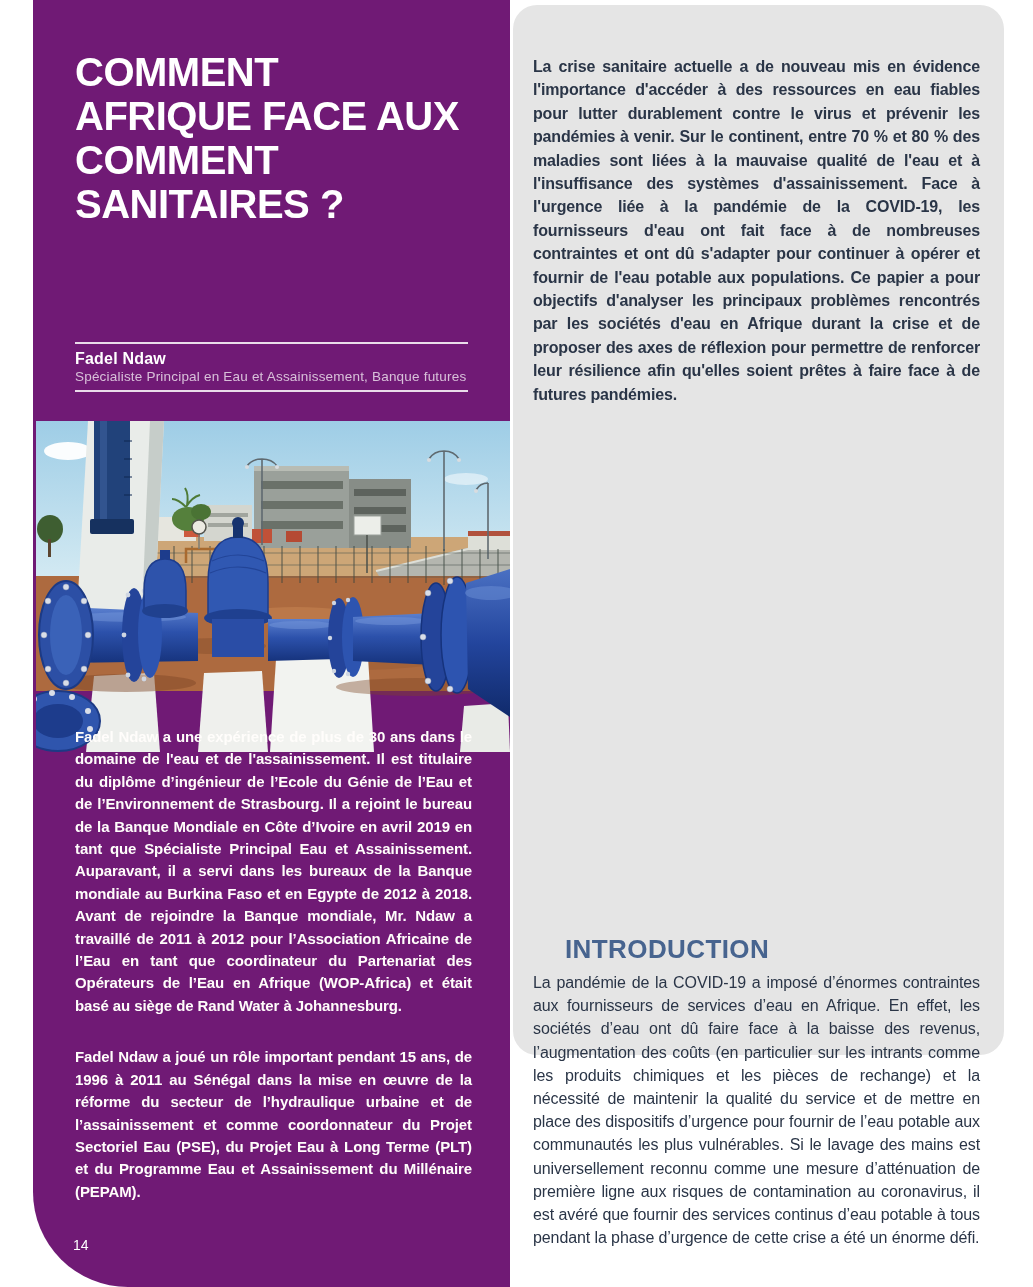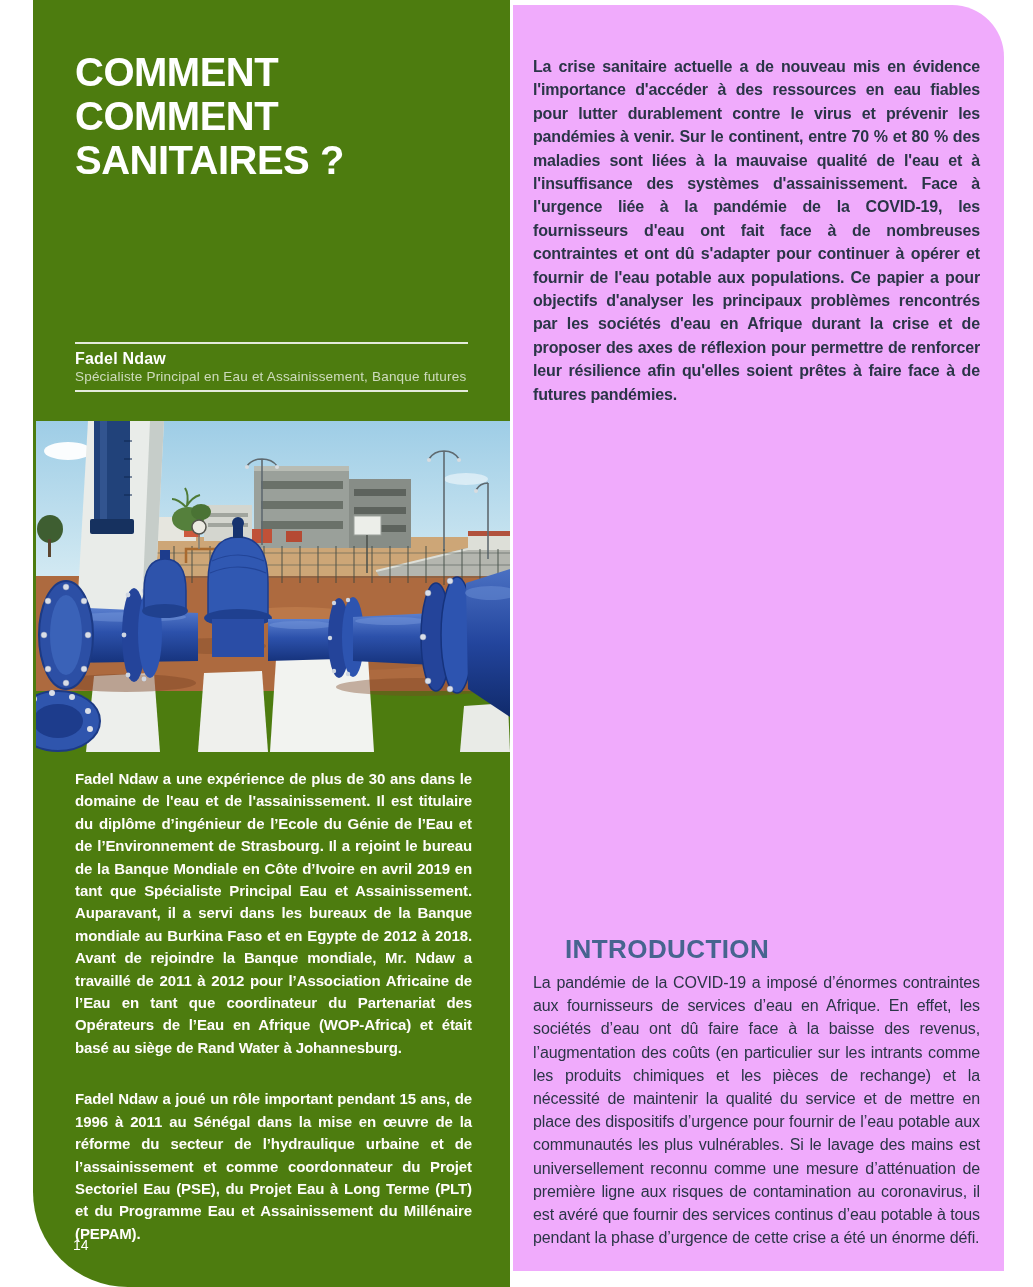--- a/index.html
+++ b/index.html
@@ -6,54 +6,54 @@
   body{
     width:1033px;height:1287px;position:relative;background:#ffffff;
     font-family:"Liberation Sans", sans-serif;
     -webkit-font-smoothing:antialiased;
   }
   .page{position:absolute;inset:0;background:#ffffff;overflow:hidden;}
 
   
   .orange-panel{
     position:absolute;left:33px;top:0;width:477px;height:1287px;
-    background:#4d7c0f;border-bottom-left-radius:95px;
+    background:#701a75;border-bottom-left-radius:95px;
   }
   .article-title{
     position:absolute;left:42px;top:50px;width:432px;
     color:#ffffff;font-weight:bold;font-size:40px;line-height:44px;letter-spacing:-0.5px;
   }
   .rule{position:absolute;left:42px;width:393px;height:2px;background:rgba(255,255,255,.85);}
   .rule-top{top:342px;}
   .rule-bottom{top:390px;}
   .author-name{
     position:absolute;left:42px;top:350px;color:#ffffff;
     font-size:16px;font-weight:bold;letter-spacing:.2px;
   }
   .author-role{
     position:absolute;left:42px;top:369px;color:rgba(255,255,255,.72);
     font-size:13.5px;letter-spacing:.2px;
   }
   .photo-frame{position:absolute;left:3px;top:421px;width:474px;height:331px;overflow:hidden;}
   .photo-frame svg{display:block;}
   .bio{
-    position:absolute;left:42px;top:768px;width:397px;
+    position:absolute;left:42px;top:726px;width:397px;
     color:#fffdfb;font-size:15px;font-weight:bold;line-height:22.4px;
     text-align:justify;letter-spacing:-0.1px;
   }
   .bio p{margin:0;}
   .bio p + p{margin-top:29px;}
   .page-number{
     position:absolute;left:40px;top:1237px;color:#ffffff;font-size:14px;
   }
 
   
   .blue-panel{
-    position:absolute;left:513px;top:5px;width:491px;height:1266px;
-    background:#f0abfc;border-top-right-radius:52px;
+    position:absolute;left:513px;top:5px;width:491px;height:1050px;
+    background:#e5e5e5;border-top-right-radius:52px;border-radius:24px;
   }
   .abstract{
     position:absolute;left:20px;top:50px;width:447px;
     color:#2a3547;font-size:16px;font-weight:bold;line-height:23.4px;
     text-align:justify;letter-spacing:-0.15px;
   }
   .intro-heading{
     position:absolute;left:28px;top:929px;
     color:#47648f;font-size:26px;font-weight:bold;letter-spacing:.4px;margin-left:24px;
   }
@@ -71,20 +71,21 @@
   <div class="blue-panel">
     <div class="abstract">La crise sanitaire actuelle a de nouveau mis en évidence l'importance d'accéder à des ressources en eau fiables pour lutter durablement contre le virus et prévenir les pandémies à venir. Sur le continent, entre 70 % et 80 % des maladies sont liées à la mauvaise qualité de l'eau et à l'insuffisance des systèmes d'assainissement. Face à l'urgence liée à la pandémie de la COVID-19, les fournisseurs d'eau ont fait face à de nombreuses contraintes et ont dû s'adapter pour continuer à opérer et fournir de l'eau potable aux populations. Ce papier a pour objectifs d'analyser les principaux problèmes rencontrés par les sociétés d'eau en Afrique durant la crise et de proposer des axes de réflexion pour permettre de renforcer leur résilience afin qu'elles soient prêtes à faire face à de futures pandémies.</div>
     <div class="intro-heading">INTRODUCTION</div>
     <div class="intro-body">La pandémie de la COVID-19 a imposé d’énormes contraintes aux fournisseurs de services d’eau en Afrique. En effet, les sociétés d’eau ont dû faire face à la baisse des revenus, l’augmentation des coûts (en particulier sur les intrants comme les produits chimiques et les pièces de rechange) et la nécessité de maintenir la qualité du service et de mettre en place des dispositifs d’urgence pour fournir de l’eau potable aux communautés les plus vulnérables. Si le lavage des mains est universellement reconnu comme une mesure d’atténuation de première ligne aux risques de contamination au coronavirus, il est avéré que fournir des services continus d’eau potable à tous pendant la phase d’urgence de cette crise a été un énorme défi.</div>
   </div>
 
   <div class="orange-panel">
 
     <div class="article-title">
       <div>COMMENT</div>
+      <div>AFRIQUE FACE AUX</div>
       <div>COMMENT SANITAIRES ?</div>
     </div>
 
     <div class="rule rule-top"></div>
     <div class="author-name">Fadel Ndaw</div>
     <div class="author-role">Spécialiste Principal en Eau et Assainissement, Banque futures</div>
     <div class="rule rule-bottom"></div>
 
     <div class="photo-frame">
       <svg width="474" height="331" viewBox="0 0 474 331" preserveAspectRatio="none" xmlns="http://www.w3.org/2000/svg">

